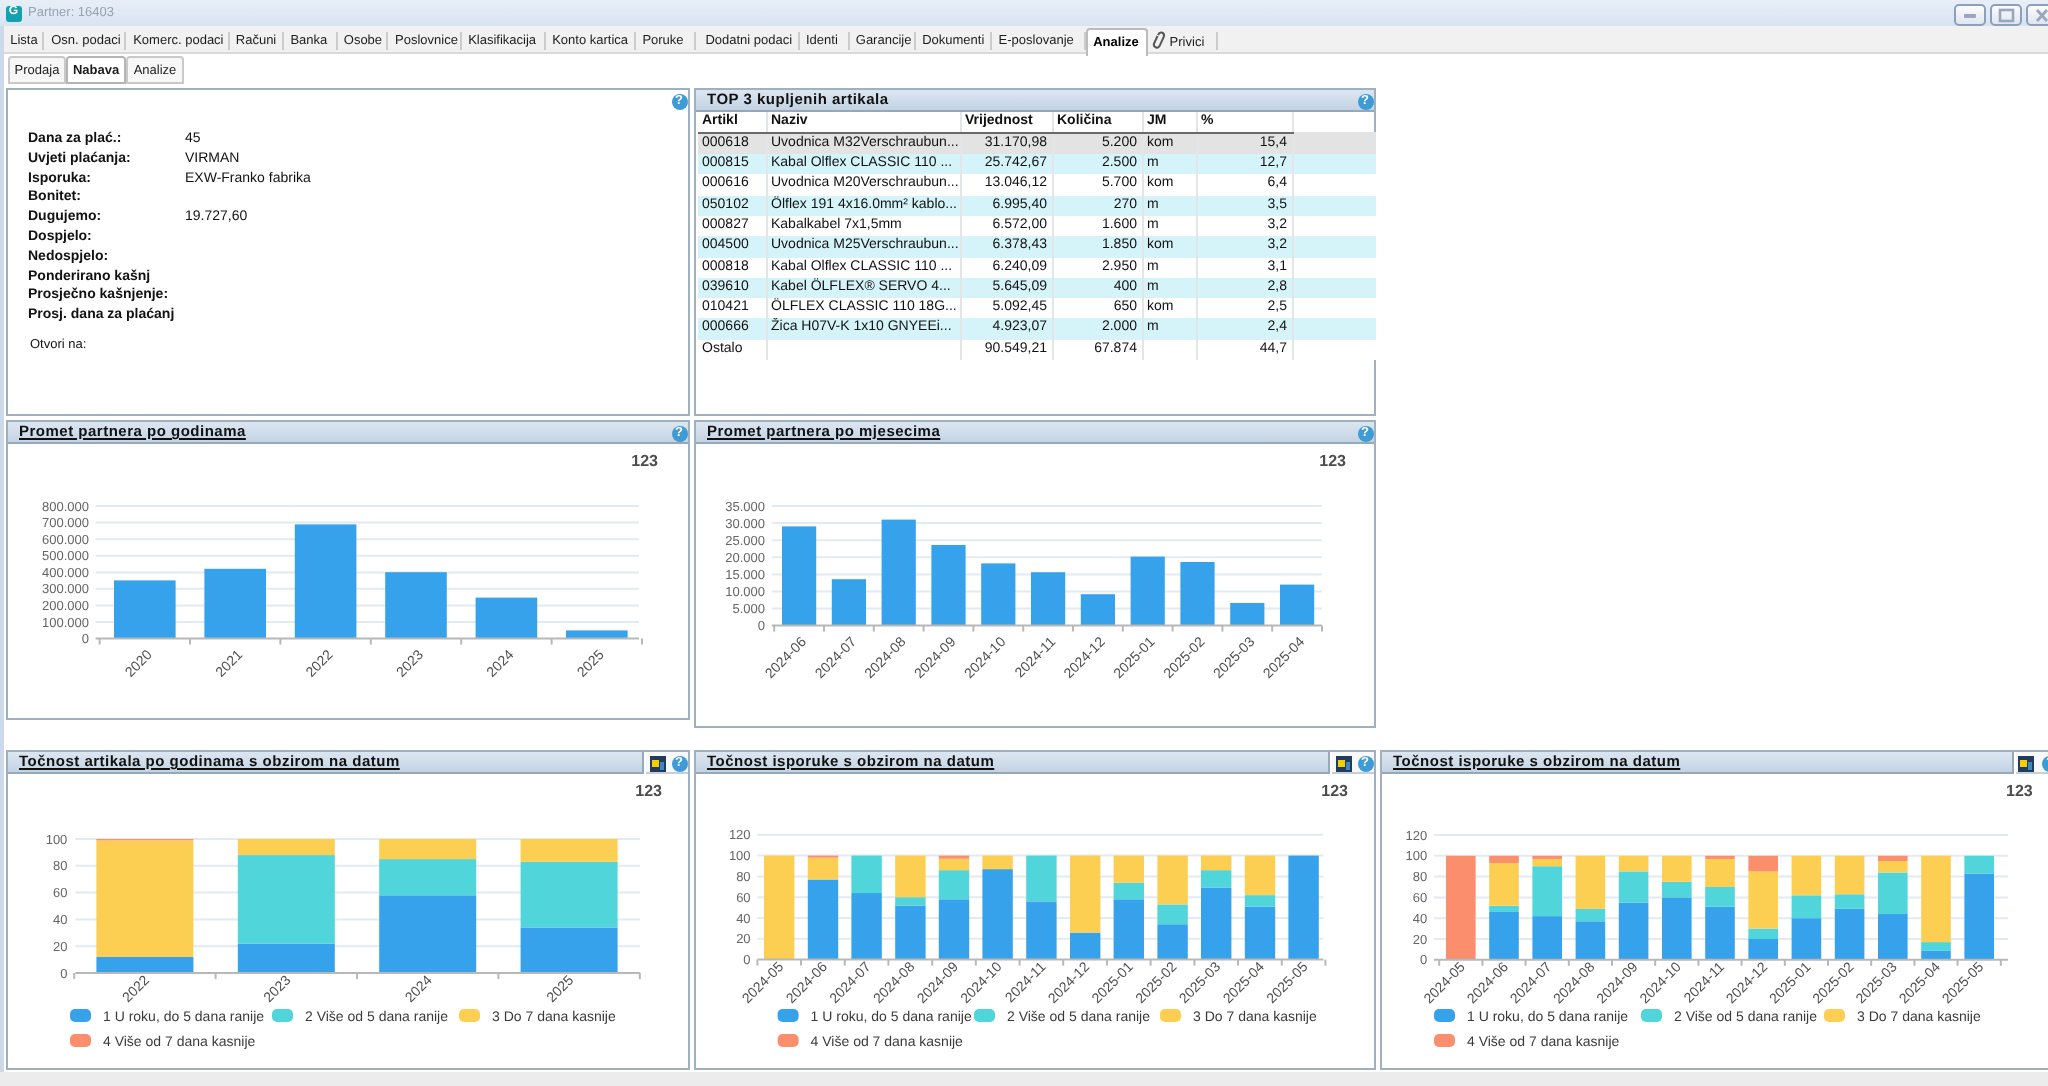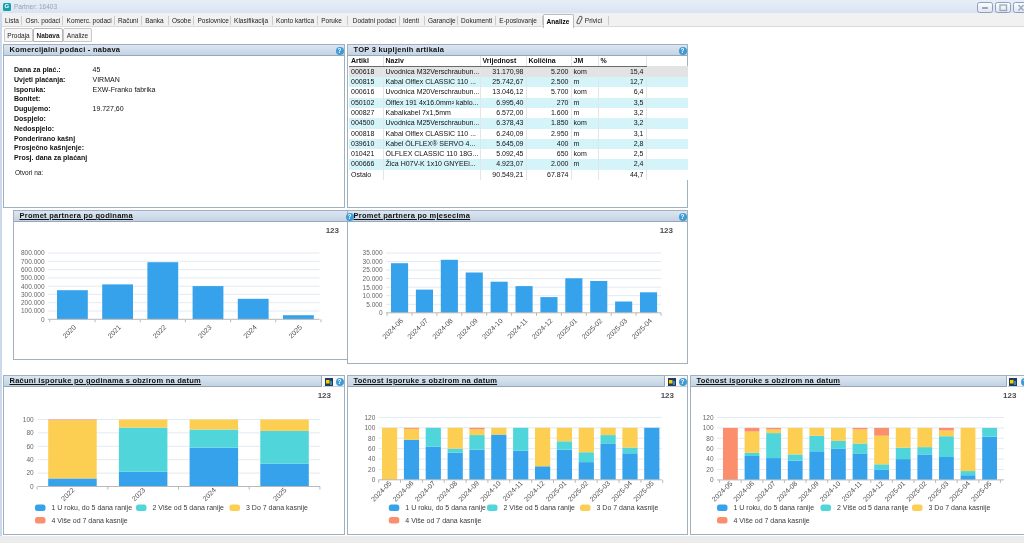--- a/index.html
+++ b/index.html
@@ -86,21 +86,20 @@
       </svg> Privici</div>
 </div>
 <div class="row2">
 <div class="tab2" style="left:4px;width:29px">Prodaja</div>
 <div class="tab2 t2sel" style="left:33px;width:30px">Nabava</div>
 <div class="tab2" style="left:63px;width:29px">Analize</div>
 </div>
 <div class="abs" style="left:0;top:13px;width:1.5px;height:523px;background:#ccd9ea"></div>
 <div class="abs" style="left:0;top:536px;width:1024px;height:7px;background:#ececec"></div>
 <div class="panel" style="left:3px;top:44px;width:342px;height:164px">
-<div class="phead">Komercijalni podaci - nabava</div>
 <div class="qicon" style="right:0.5px;top:1.5px">?</div>
 <div class="lbl" style="left:10px;top:21.0px">Dana za plać.:</div>
 <div class="val" style="left:88.5px;top:21.0px">45</div>
 <div class="lbl" style="left:10px;top:30.8px">Uvjeti plaćanja:</div>
 <div class="val" style="left:88.5px;top:30.8px">VIRMAN</div>
 <div class="lbl" style="left:10px;top:40.6px">Isporuka:</div>
 <div class="val" style="left:88.5px;top:40.6px">EXW-Franko fabrika</div>
 <div class="lbl" style="left:10px;top:50.400000000000006px">Bonitet:</div>
 <div class="lbl" style="left:10px;top:60.2px">Dugujemo:</div>
 <div class="val" style="left:88.5px;top:60.2px">19.727,60</div>
@@ -231,21 +230,21 @@
             <td style="text-align:right">90.549,21</td>
             <td style="text-align:right">67.874</td>
             <td></td>
             <td style="text-align:right">44,7</td>
             <td></td>
           </tr>
 </tbody>
       </table>
     </div>
 </div>
-<div class="panel" style="left:13px;top:210px;width:342px;height:150px">
+<div class="panel" style="left:3px;top:210px;width:342px;height:150px">
 <div class="phead"><u>Promet partnera po godinama</u></div>
 <div class="qicon" style="right:0.5px;top:1.5px">?</div>
 <div class="n123" style="right:15px;top:15px">123</div>
 </div>
 <svg style="position:absolute;left:3px;top:221px" width="340" height="142">
     <text x="41.5" y="100.6" font-size="6.5" fill="#666" text-anchor="end" font-family="Liberation Sans, sans-serif">0</text>
     <line x1="44.8" y1="90.0" x2="316.5" y2="90.0" stroke="#e2eaf2" stroke-width="1"></line>
     <text x="41.5" y="92.3" font-size="6.5" fill="#666" text-anchor="end" font-family="Liberation Sans, sans-serif">100.000</text>
     <line x1="44.8" y1="81.7" x2="316.5" y2="81.7" stroke="#e2eaf2" stroke-width="1"></line>
     <text x="41.5" y="84.0" font-size="6.5" fill="#666" text-anchor="end" font-family="Liberation Sans, sans-serif">200.000</text>
@@ -333,21 +332,21 @@
     <text transform="translate(131.2,100.3) rotate(-45)" text-anchor="end" font-size="7" fill="#4f4f4f" font-family="Liberation Sans, sans-serif">2024-09</text>
     <text transform="translate(156.2,100.3) rotate(-45)" text-anchor="end" font-size="7" fill="#4f4f4f" font-family="Liberation Sans, sans-serif">2024-10</text>
     <text transform="translate(181.1,100.3) rotate(-45)" text-anchor="end" font-size="7" fill="#4f4f4f" font-family="Liberation Sans, sans-serif">2024-11</text>
     <text transform="translate(205.9,100.3) rotate(-45)" text-anchor="end" font-size="7" fill="#4f4f4f" font-family="Liberation Sans, sans-serif">2024-12</text>
     <text transform="translate(230.8,100.3) rotate(-45)" text-anchor="end" font-size="7" fill="#4f4f4f" font-family="Liberation Sans, sans-serif">2025-01</text>
     <text transform="translate(255.8,100.3) rotate(-45)" text-anchor="end" font-size="7" fill="#4f4f4f" font-family="Liberation Sans, sans-serif">2025-02</text>
     <text transform="translate(280.7,100.3) rotate(-45)" text-anchor="end" font-size="7" fill="#4f4f4f" font-family="Liberation Sans, sans-serif">2025-03</text>
     <text transform="translate(305.6,100.3) rotate(-45)" text-anchor="end" font-size="7" fill="#4f4f4f" font-family="Liberation Sans, sans-serif">2025-04</text>
   </svg>
 <div class="panel" style="left:3px;top:375px;width:342px;height:160px">
-<div class="phead" style="right:22px;border-right:1px solid #97a8b8"><u>Računi isporuke po godinama s obzirom na datum</u></div>
+<div class="phead" style="right:22px;border-right:1px solid #97a8b8"><u>Točnost artikala po godinama s obzirom na datum</u></div>
 <div class="abs" style="left:319px;top:0;right:0;height:11px;background:#f6f8fa;border-bottom:1px solid #c6cfd8"></div>
 <div class="cicon" style="right:10.8px;top:1.5px">
       <svg width="8" height="8">
         <rect x="0" y="0" width="8" height="8" fill="#223c60"></rect>
         <rect x="1" y="2" width="3.5" height="3.5" fill="#f5d000"></rect>
         <rect x="5" y="3" width="2" height="4" fill="#3e86c0"></rect>
       </svg>
     </div>
 <div class="qicon" style="right:0.5px;top:1.5px">?</div>
 <div class="n123" style="right:13px;top:15px">123</div>

